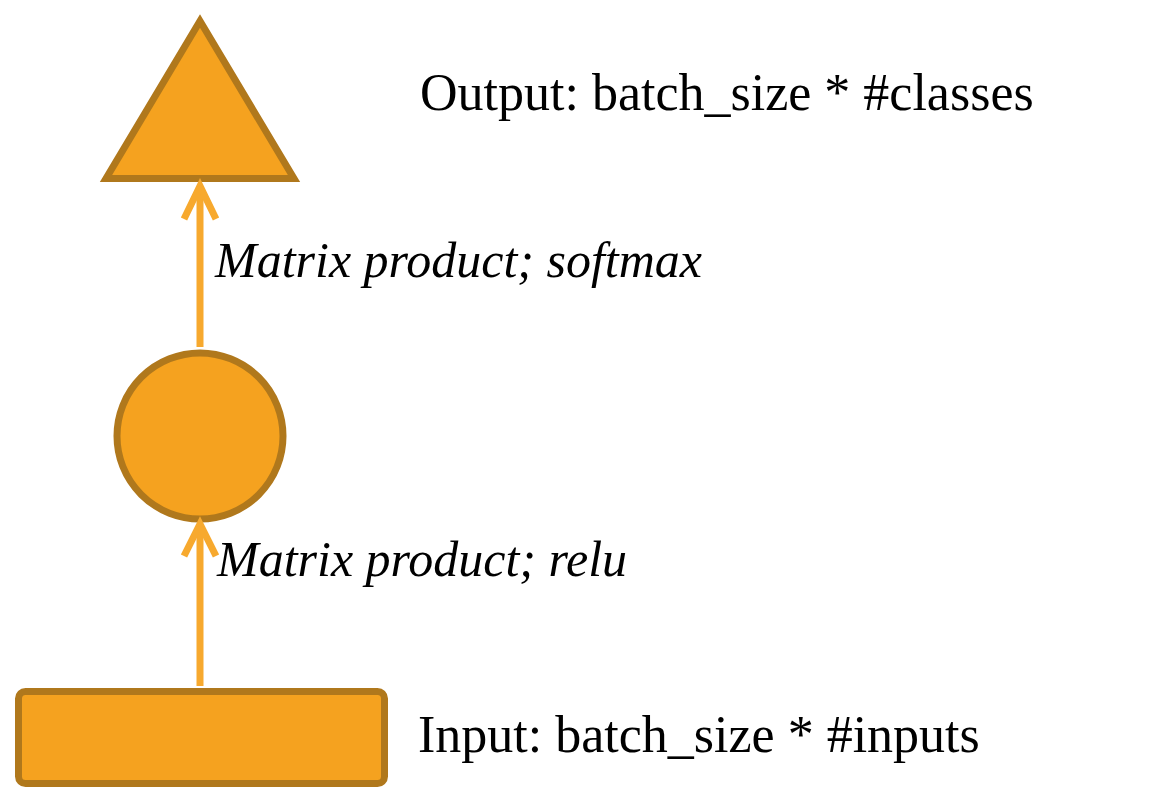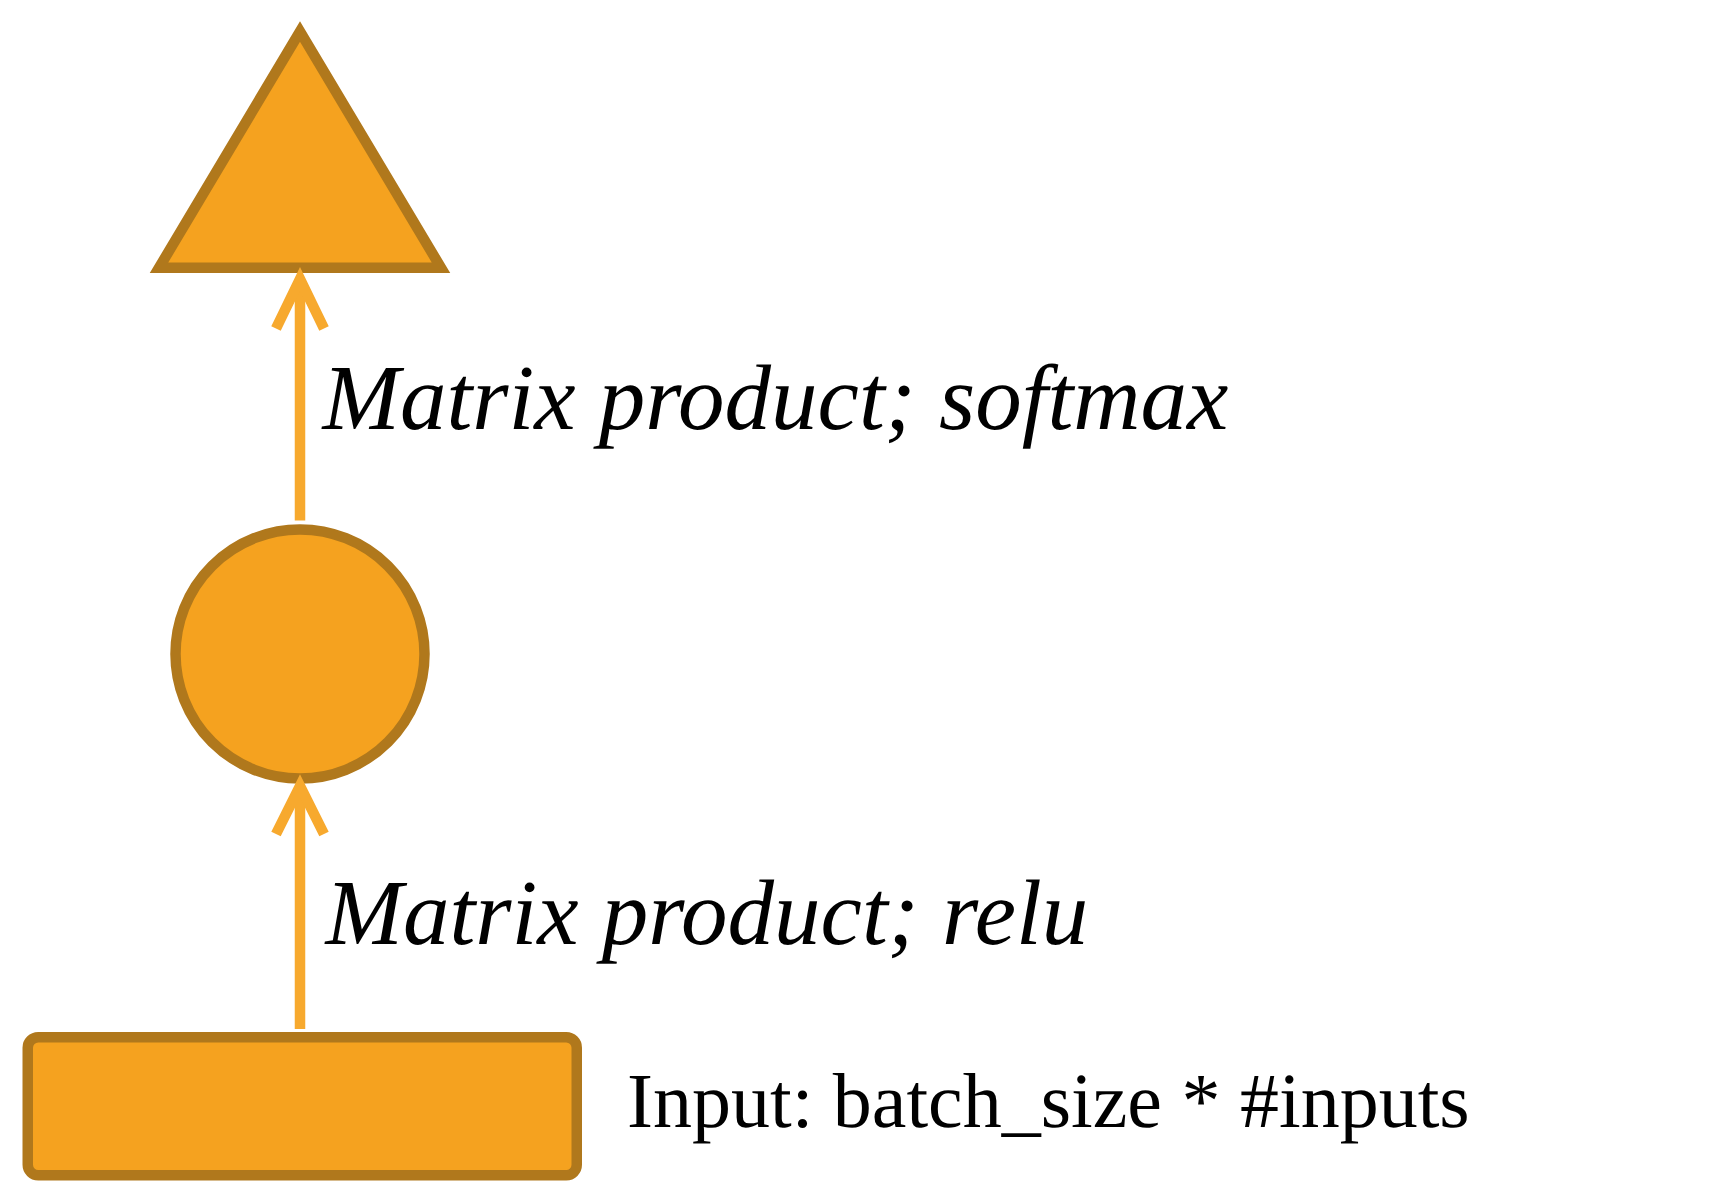--- a/index.html
+++ b/index.html
@@ -23,21 +23,21 @@
   .label {
     position: absolute;
     line-height: 1;
     color: #000000;
     white-space: nowrap;
   }
   .node-label {
     font-size: 52px;
   }
   .edge-label {
-    font-size: 62px;
+    font-size: 50px;
     font-style: italic;
   }
 </style>
 </head>
 <body>
 
 <div class="canvas">
 
   <svg class="shapes-layer" width="1152" height="800" viewBox="0 0 1152 800">
 
@@ -51,21 +51,22 @@
     <circle cx="200" cy="436" r="83" stroke-width="7" fill="#F5A21F" stroke="#B0781C"></circle>
 
     <g fill="none" stroke-width="7" stroke="#F7A92E">
       <line x1="200" y1="686" x2="200" y2="530"></line>
       <polyline points="184,556 200,524 216,556" fill="none"></polyline>
     </g>
 
     <rect x="18.5" y="691.5" width="366" height="92" rx="7" stroke-width="7" fill="#F5A21F" stroke="#B0781C"></rect>
   </svg>
 
+  <div class="label node-label" style="left:420px; top:67px;">Output: batch_size * #classes</div>
 
   <div class="label edge-label" style="left:215px; top:235px;">Matrix product; softmax</div>
 
 
-  <div class="label edge-label" style="left:217px; top:578px;">Matrix product; relu</div>
+  <div class="label edge-label" style="left:217px; top:534px;">Matrix product; relu</div>
 
   <div class="label node-label" style="left:418px; top:709px;text-align:right;">Input: batch_size * #inputs</div>
 
 </div>
 
 </body></html>

